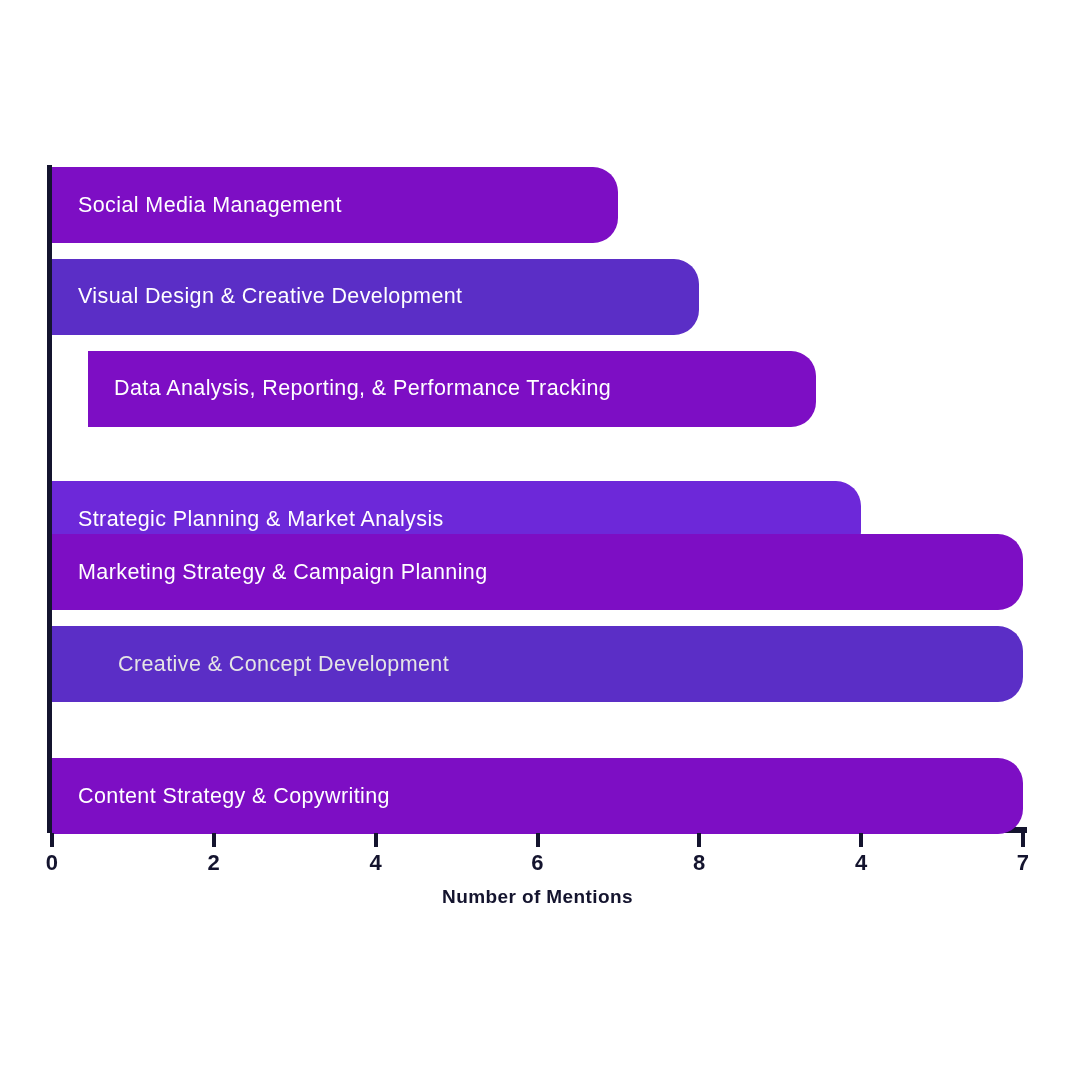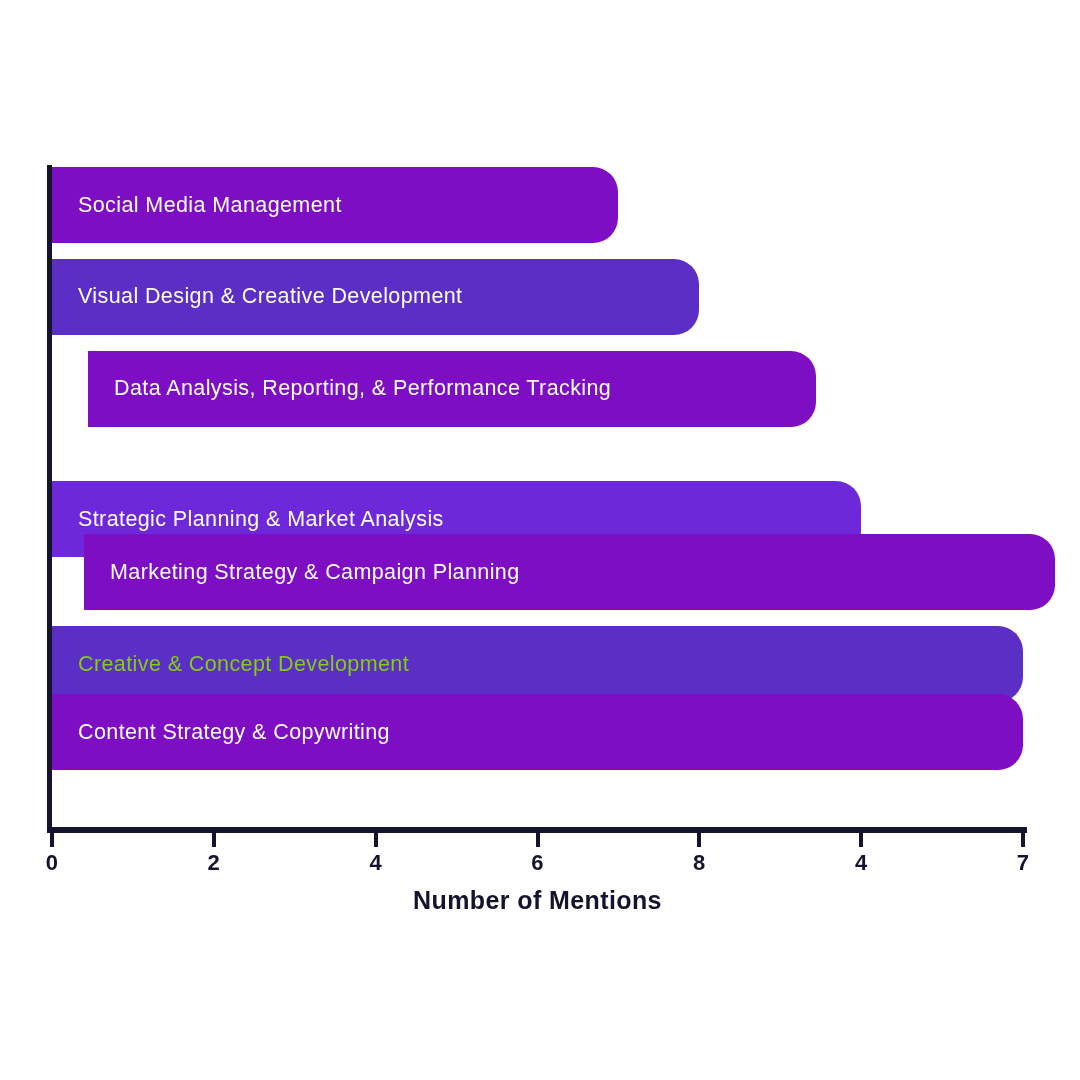--- a/index.html
+++ b/index.html
@@ -64,21 +64,21 @@
     font-size: 22px;
     font-weight: 600;
     letter-spacing: 0.3px;
   }
   .x-axis-title {
     position: absolute;
     top: 886px;
     left: 52px;
     width: 971px;
     text-align: center;
-    font-size: 25px;
+    font-size: 19px;
     font-weight: 600;
     letter-spacing: 0.4px;
   }
 </style>
 </head>
 <body>
 
 <div class="frame">
   <div class="plot">
     <div class="y-axis-line" style="background: rgb(20, 20, 46);"></div>
@@ -89,27 +89,27 @@
         </div>
         <div class="bar" style="top: 258.8px; height: 76px; width: 647.333px; background: rgb(91, 46, 198); text-align: center;">
           <span class="bar-label" style="color: rgb(255, 255, 255);">Visual Design &amp; Creative Development</span>
         </div>
         <div class="bar" style="top: 350.6px; height: 76px; width: 728.25px; background: rgb(125, 14, 196); margin-left: 36px;">
           <span class="bar-label" style="color: rgb(255, 255, 255);">Data Analysis, Reporting, &amp; Performance Tracking</span>
         </div>
         <div class="bar" style="top: 442.4px; height: 76px; width: 809.167px; background: #6d28d9; margin-top: 39px;">
           <span class="bar-label" style="color: rgb(255, 255, 255);">Strategic Planning &amp; Market Analysis</span>
         </div>
-        <div class="bar" style="top: 534.2px; height: 76px; width: 971px; background: rgb(125, 14, 196); margin-left: 32px;">
+        <div class="bar" style="top: 534.2px; height: 76px; width: 971px; background: rgb(125, 14, 196);">
           <span class="bar-label" style="color: rgb(255, 255, 255);">Marketing Strategy &amp; Campaign Planning</span>
         </div>
         <div class="bar" style="top: 626px; height: 76px; width: 971px; background: rgb(91, 46, 198);">
-          <span class="bar-label" style="color: #84cc16;">Creative &amp; Concept Development</span>
+          <span class="bar-label" style="color: #e5e5e5; margin-left: 40px;">Creative &amp; Concept Development</span>
         </div>
-        <div class="bar" style="top: 694px; height: 76px; width: 971px; background: rgb(125, 14, 196);">
+        <div class="bar" style="top: 758px; height: 76px; width: 971px; background: rgb(125, 14, 196);">
           <span class="bar-label" style="color: rgb(255, 255, 255);">Content Strategy &amp; Copywriting</span>
         </div>
       </div>
     <div id="ticks">
         <div class="x-tick-mark" style="left: 50px; background: rgb(20, 20, 46);"></div>
         <div class="x-tick-label" style="left: 12px; color: rgb(20, 20, 46);">0</div>
         <div class="x-tick-mark" style="left: 211.833px; background: rgb(20, 20, 46);"></div>
         <div class="x-tick-label" style="left: 173.833px; color: rgb(20, 20, 46);">2</div>
         <div class="x-tick-mark" style="left: 373.667px; background: rgb(20, 20, 46);"></div>
         <div class="x-tick-label" style="left: 335.667px; color: rgb(20, 20, 46);">4</div>

